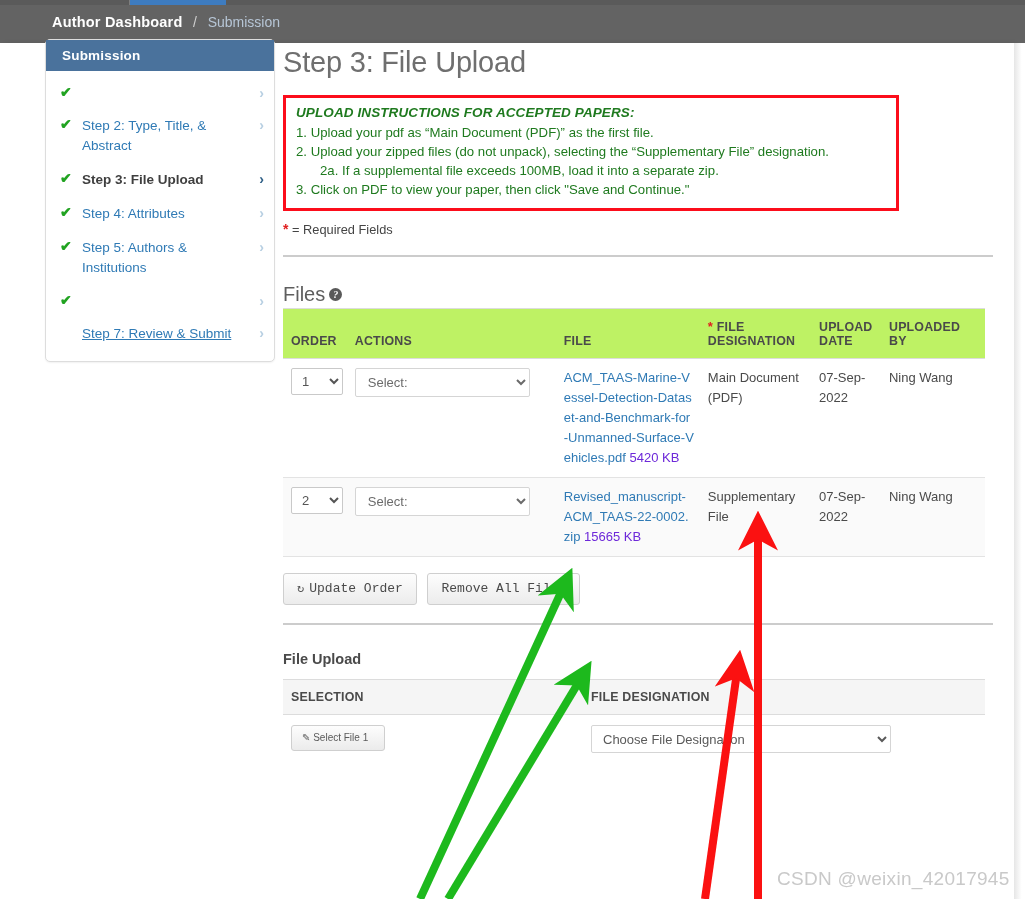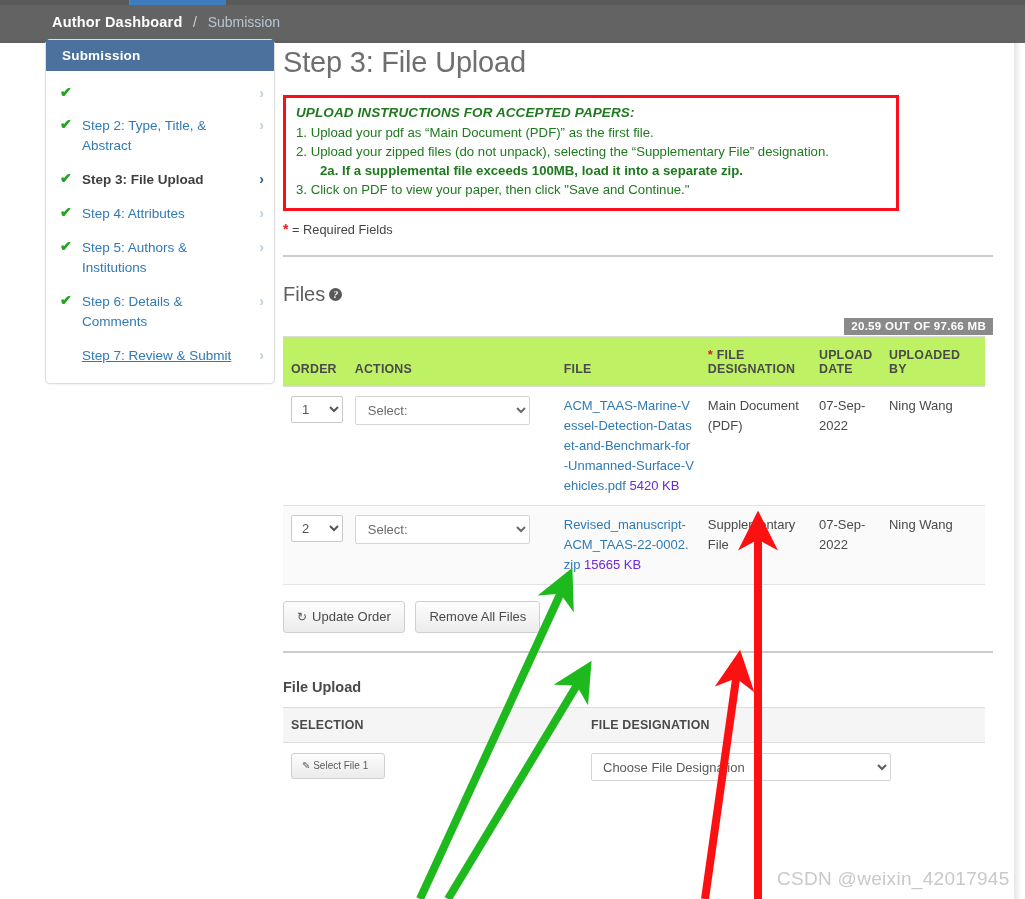--- a/index.html
+++ b/index.html
@@ -123,21 +123,21 @@
     box-sizing: border-box;
     width: 616px;
   }
   #instr-title {
     color: #1f7a1f; font-weight: bold; font-style: italic;
     font-size: 13.5px; margin-bottom: 3px; letter-spacing: .1px;
   }
   .instr-line {
     color: #1f7a1f; font-size: 13.2px; line-height: 19px;
   }
-  .instr-line.indent { padding-left: 24px; font-weight: bold; }
+  .instr-line.indent { padding-left: 24px; }
 
   #required-note {
     margin-top: 10px;
     font-size: 12.8px;
     color: #444;
   }
   #required-note .star { color: #e02020; font-weight: bold; font-size: 14px; }
 
   hr.rule {
     border: none; border-top: 2px solid #cccccc;
@@ -222,21 +222,21 @@
   #btnrow { margin-top: 16px; }
   .btn {
     display: inline-block;
     background: linear-gradient(to bottom,#fdfdfd,#ececec);
     border: 1px solid #cfcfcf;
     border-radius: 3px;
     font-size: 13px; color: #4a4a4a;
     padding: 7px 13px 8px 13px;
     margin-right: 7px;
     cursor: pointer;
-    font-family: Liberation Sans, sans-serif;
+    font-family: Liberation Mono, monospace;
     text-align: right;
   }
   .btn .ic { margin-right: 5px; font-size: 12px; color: #555; }
 
   #upload-head {
     font-size: 14.5px; color: #4a4a4a; font-weight: bold;
     margin: 26px 0 0 0;
   }
   table.upload {
     width: 702px; border-collapse: collapse; margin-top: 12px;
@@ -329,21 +329,20 @@
     </div>
 
     <div class="side-item">
       <span class="chk">✔</span>
       <span class="slabel">Step 5: Authors &amp; Institutions</span>
       <span class="chev">›</span>
     </div>
 
     <div class="side-item">
       <span class="chk">✔</span>
-      <span class="slabel">Step 6: Details &amp; Comments</span>
       <span class="chev">›</span>
     </div>
 
     <div class="side-item nocheck">
       <span class="slabel">Step 7: Review &amp; Submit</span>
       <span class="chev">›</span>
     </div>
 
   </div>
 </div>
@@ -363,23 +362,20 @@
   <div id="required-note">
     <span class="star">*</span><span> = Required Fields</span>
   </div>
 
   <hr class="rule">
 
   <h2 id="files-head">
     <span>Files</span><span class="help-ico">?</span>
   </h2>
 
-  <div id="quota">
-    <span>20.59 OUT OF 97.66 MB</span>
-  </div>
 
   <table class="files">
     <colgroup>
       <col style="width:62px">
         <col style="width:203px">
         <col style="width:140px">
       <col style="width:108px">
         <col style="width:68px">
         <col style="width:101px">
     </colgroup>

